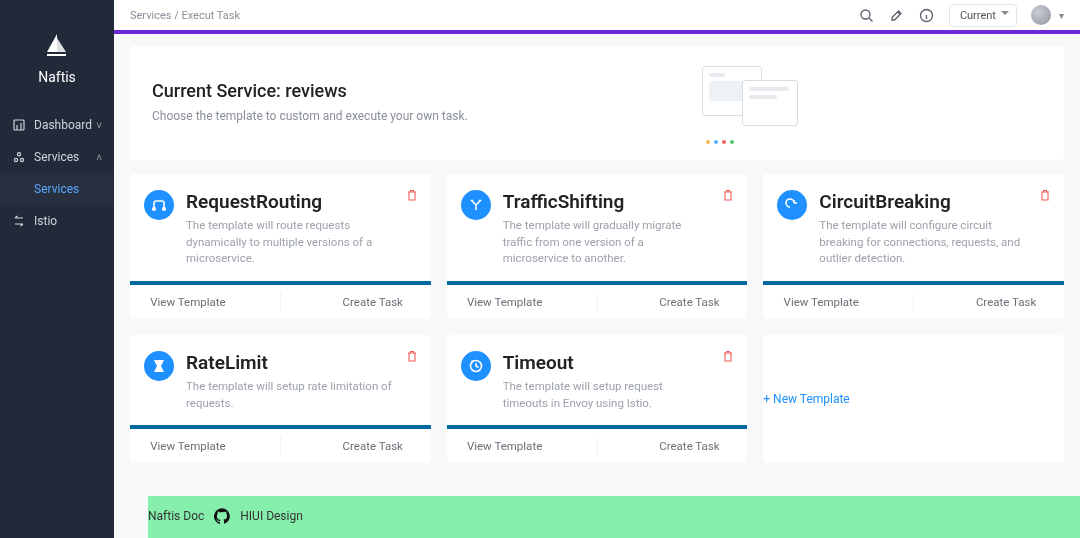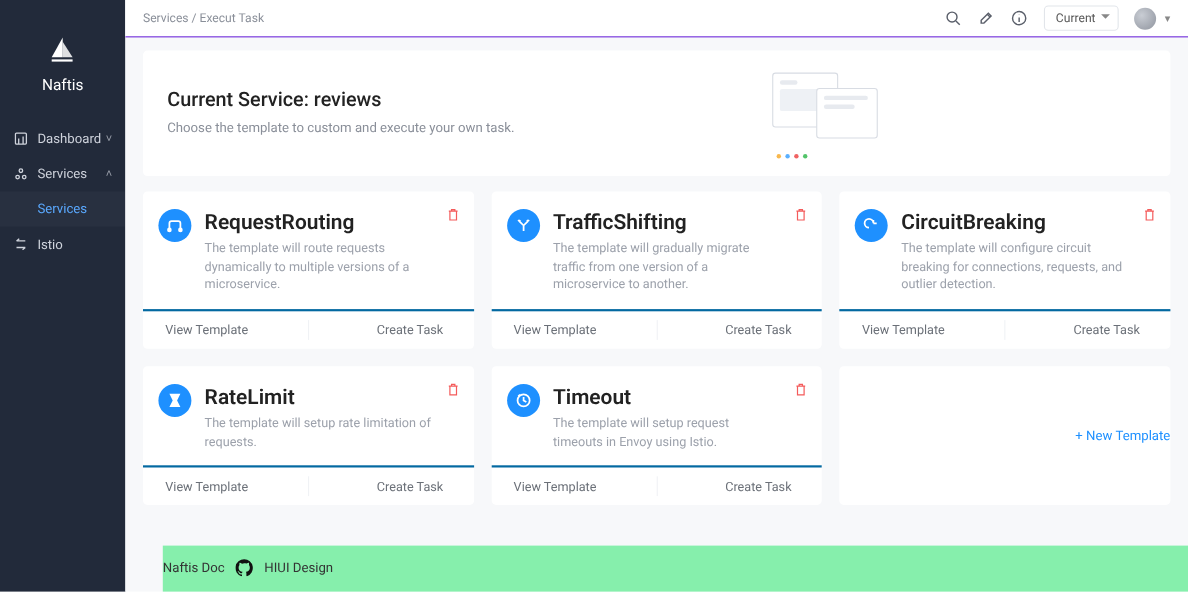--- a/index.html
+++ b/index.html
@@ -42,21 +42,21 @@
 }
 
 
 .main { flex: 1; background: #f7f8fa; display: flex; flex-direction: column; }
 
 
 .topbar {
   height: 34px; background: #fff;
   display: flex; align-items: center;
   padding: 0 16px;
-  border-bottom: 1px solid #6d28d9;
+  border-bottom: 4px solid #6d28d9;
 }
 .breadcrumb { font-size: 11px; color: #8a8f99; }
 .topbar-right { margin-left: auto; display: flex; align-items: center; gap: 14px; }
 .tb-icon { width: 16px; height: 16px; display:inline-flex; align-items:center; justify-content:center; cursor:pointer; color:#5a5f6a; }
 .lang-select {
   border: 1px solid #e2e5ea; border-radius: 4px;
   padding: 4px 20px 4px 10px; font-size: 11px; color: #555; cursor: pointer;
   position: relative; background:#fff;
 }
 .lang-select::after {
@@ -99,33 +99,33 @@
   width:14px; height:14px;
 }
 .card-icon {
   width:30px; height:30px; border-radius:50%; background:#1e90ff;
   display:flex; align-items:center; justify-content:center; flex-shrink:0;
   margin-right:12px; color:#fff;
 }
 .card-title { font-size:19px; font-weight:600; color:#222; margin-bottom:4px; }
 .card-desc { font-size:11.5px; color:#9ca1ab; line-height:1.45; }
 .card-foot {
-  border-top:2px solid #0369a1;
+  border-top:4px solid #0369a1;
   display:flex;
   gap:34px;
 }
 .card-foot .act {
   flex:1; text-align:center; padding:10px 0;
   font-size:11.5px; color:#6b7078; cursor:pointer;
 }
 .card-foot .sep { width:1px; background:#f0f2f5; margin:8px 0; }
 
 .card-new {
   background:#fff; border-radius:4px;
-  display:flex; align-items:center; justify-content:flex-end;
+  display:flex; align-items:center; justify-content:flex-start;
   min-height:122px; cursor:pointer;
 }
 .card-new span { color:#1e90ff; font-size:12px; }
 
 
 .footer {
   display:flex; align-items:center; 
   gap:10px; padding:12px 0 14px; font-size:12px; color:#333;
   background:#86efac;
   margin-left:34px;

